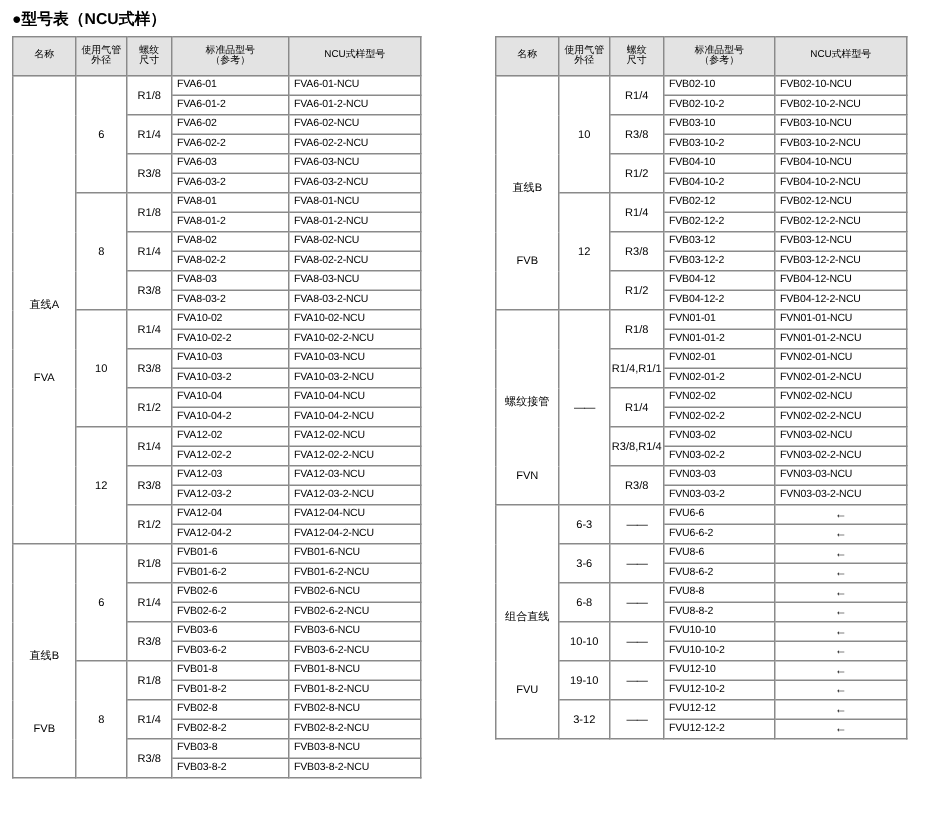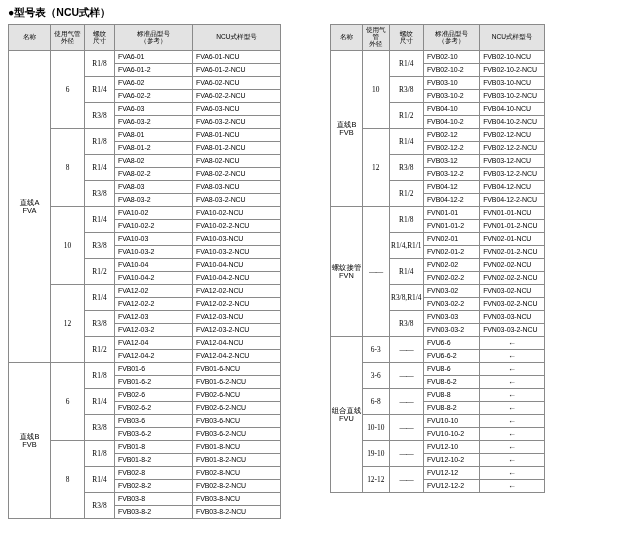--- a/index.html
+++ b/index.html
@@ -3,21 +3,21 @@
 <meta charset="utf-8">
 <style>
   * { box-sizing: border-box; }
   html, body {
     margin: 0; padding: 0;
     background: #ffffff;
     font-family: "Liberation Sans", sans-serif;
   }
   .page {
     position: relative;
-    width: 545px;
+    width: 619px;
     height: 553px;
     overflow: hidden;
     background: #ffffff;
   }
   .title {
     position: absolute;
     left: 8px;
     top: 6px;
     font-size: 10.5px;
     font-weight: bold;
@@ -51,26 +51,25 @@
   }
   .tbl td.dat {
     font-size: 7px;
     font-family: "Liberation Sans", sans-serif;
     padding-left: 3px;
     text-align: left;
     letter-spacing: -0.1px;
   }
   .tbl td.grp {
     font-size: 7.4px;
-    font-family: Liberation Serif, serif;
   }
   .tbl td.nm {
     font-size: 7.4px;
   }
-  .tbl td.nm span { display: block; }
+  .tbl td.nm span { display: block; margin-top: 41px; }
   .dash {
     font-size: 7px;
     letter-spacing: -0.5px;
   }
   .arrow {
     font-size: 8px;
   }
 </style>
 </head>
 <body>
@@ -470,21 +469,21 @@
           <td class="grp" rowspan="2">19-10</td>
           <td class="grp dash" rowspan="2">——</td>
           <td class="dat">FVU12-10</td>
           <td class="arrow">←</td>
         </tr>
         <tr>
           <td class="dat">FVU12-10-2</td>
           <td class="arrow">←</td>
         </tr>
         <tr>
-          <td class="grp" rowspan="2">12-12</td>
+          <td class="grp" rowspan="2">3-12</td>
           <td class="grp dash" rowspan="2">——</td>
           <td class="dat">FVU12-12</td>
           <td class="arrow">←</td>
         </tr>
         <tr>
           <td class="dat">FVU12-12-2</td>
           <td class="arrow">←</td>
         </tr>
       </tbody>
   </table>

